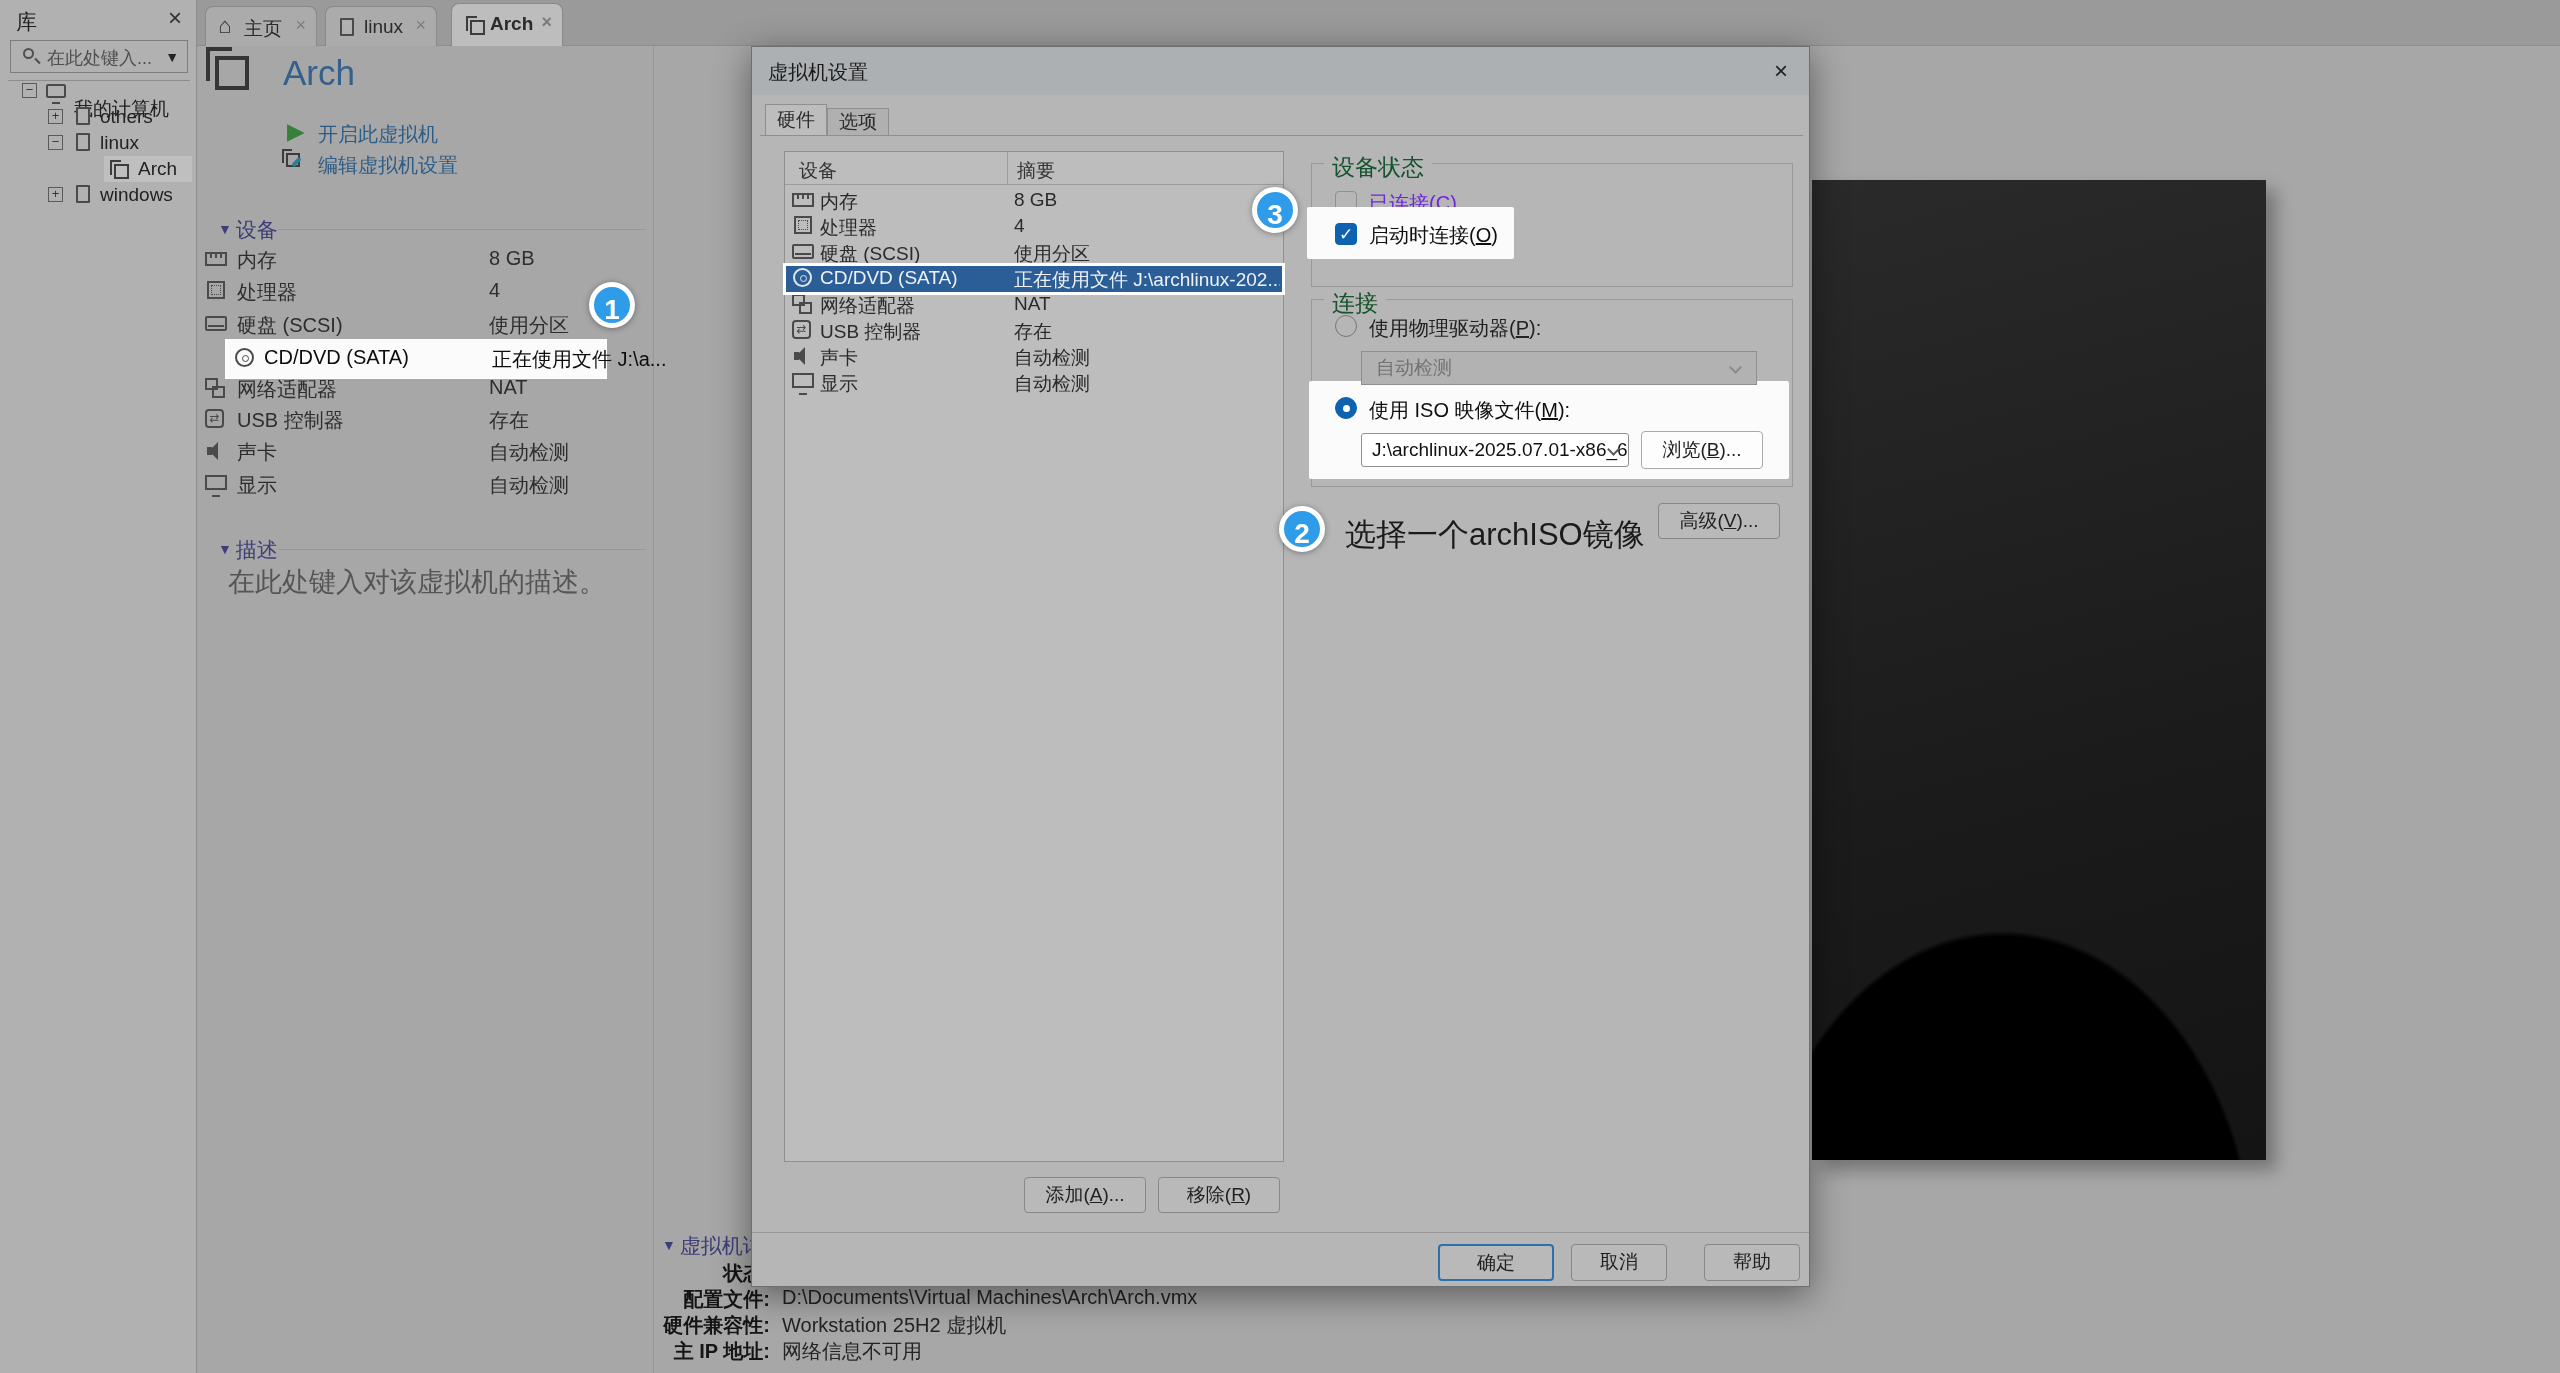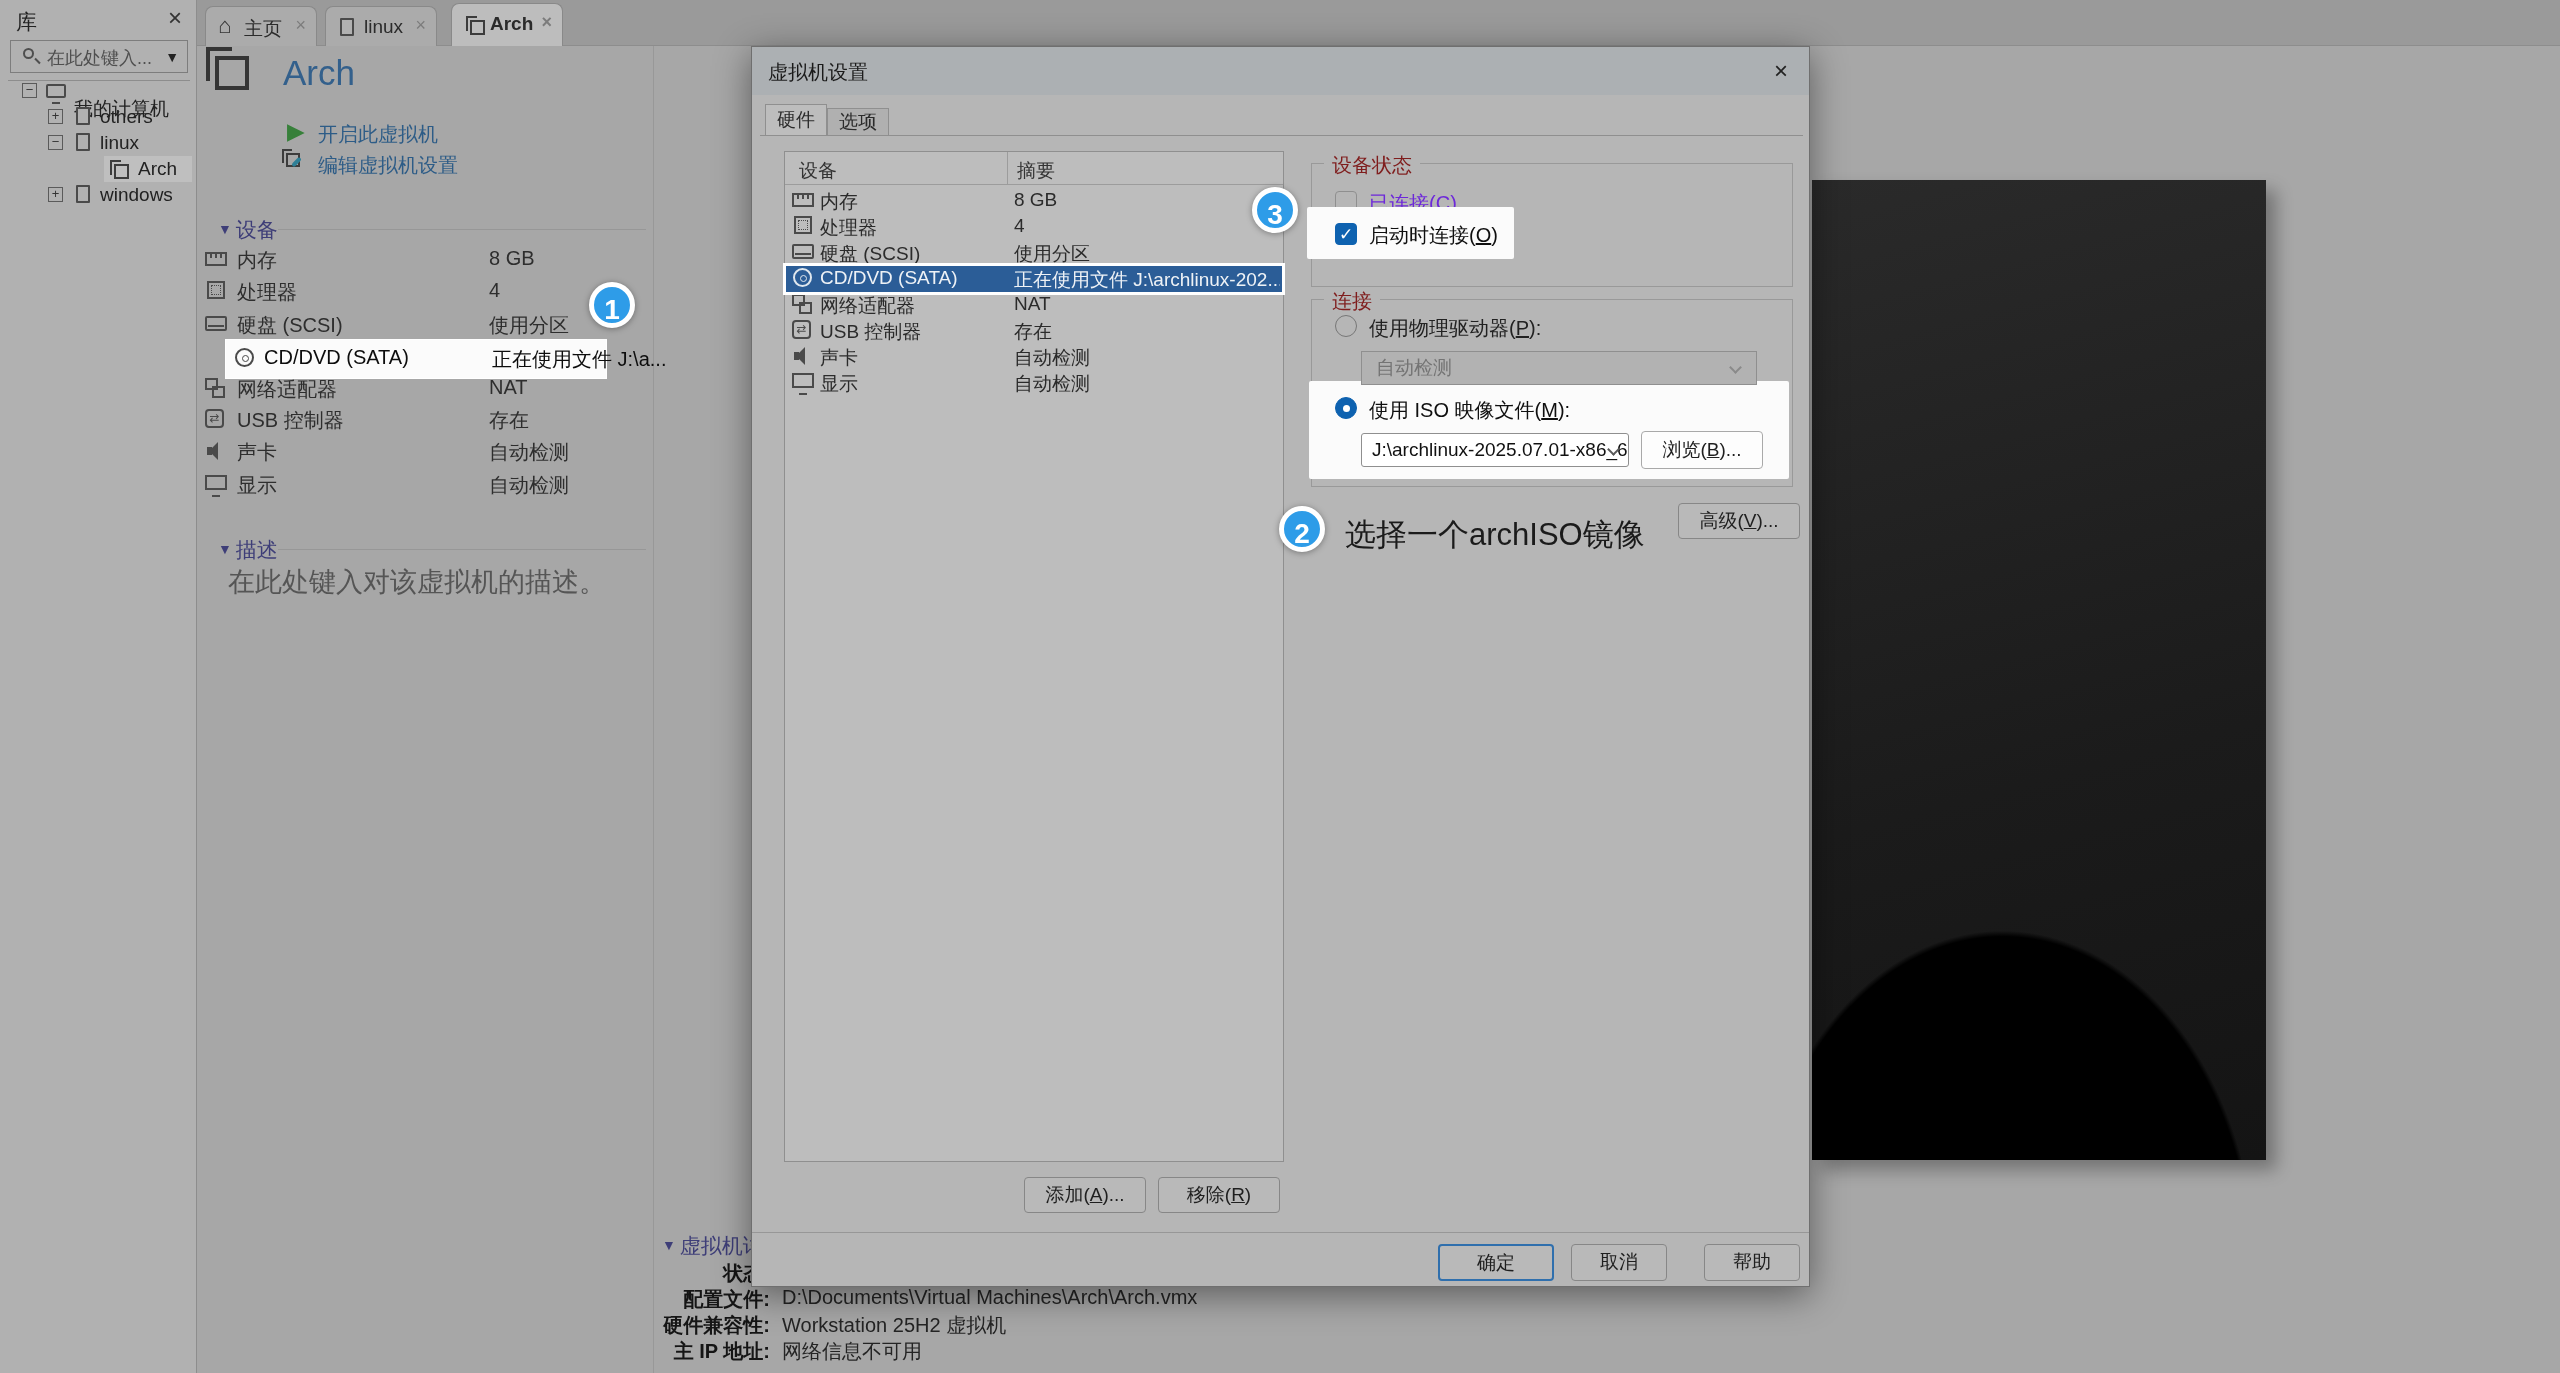--- a/index.html
+++ b/index.html
@@ -101,40 +101,40 @@
   .drow .dev-ic{left:6px;}
   .drow .nm{position:absolute;left:34px;top:1px;font-size:19px;white-space:nowrap;}
   .drow .vl{position:absolute;left:228px;top:1px;width:266px;font-size:19px;white-space:nowrap;overflow:hidden;}
   .drow-sel{background:#2b5d97;box-shadow:0 0 0 3px #fff;z-index:2;}
   .drow-sel .nm,.drow-sel .vl{color:#eef2f6;}
   .drow-sel .ic-cd,.drow-sel .ic-cd::after{border-color:#dfe7ee;}
   .btn{position:absolute;background:#b9b9b9;border:1px solid #878787;border-radius:4px;font-size:19px;color:#1f1f1f;text-align:center;}
   #btn-add{left:272px;top:1130px;width:122px;height:36px;line-height:34px;}
   #btn-remove{left:406px;top:1130px;width:122px;height:36px;line-height:34px;}
   .groupbox{position:absolute;border:1px solid #999;}
-  .gb-label{position:absolute;top:-12px;left:12px;background:#b6b6b6;padding:0 8px;font-size:20px;color:#7f1d1d;}
+  .gb-label{position:absolute;top:-12px;left:12px;background:#b6b6b6;padding:0 8px;font-size:23px;color:#14532d;}
   #gb-status{left:559px;top:116px;width:482px;height:124px;}
   #gb-conn{left:559px;top:252px;width:482px;height:188px;}
   .cb{position:absolute;width:22px;height:22px;border:1.5px solid #8f8f8f;border-radius:4px;}
   .cb-on{background:#0e62b0;border-color:#0e62b0;color:#fff;font-size:17px;line-height:21px;text-align:center;}
   .radio{position:absolute;width:22px;height:22px;border:1.5px solid #767676;border-radius:50%;}
   .radio-on{background:#0e62b0;border-color:#0e62b0;}
   .radio-on::after{content:"";position:absolute;left:6.5px;top:6.5px;width:7px;height:7px;background:#fff;border-radius:50%;}
   .ctl-label{position:absolute;font-size:20px;color:#222;white-space:nowrap;}
   .mn{text-decoration:underline;}
   .gray{color:#6d28d9;}
   .whitebox{position:absolute;background:#fbfbfb;z-index:1;border-radius:2px;}
   #wb-poweron{left:555px;top:160px;width:207px;height:52px;}
   #wb-iso{left:557px;top:334px;width:480px;height:98px;}
   .combo{position:absolute;border:1px solid #8f8f8f;font-size:19px;}
   #dd-physical{left:609px;top:304px;width:396px;height:34px;background:#b2b2b2;color:#747474;line-height:32px;padding-left:14px;z-index:2;}
   #dd-iso{left:609px;top:386px;width:268px;height:34px;background:#fff;color:#111;line-height:32px;padding-left:10px;z-index:2;border-radius:3px;white-space:nowrap;overflow:hidden;}
   .chev{position:absolute;width:9px;height:9px;border-right:2px solid #5a5a5a;border-bottom:2px solid #5a5a5a;transform:rotate(45deg);}
   #btn-browse{left:889px;top:384px;width:122px;height:38px;line-height:36px;background:#fdfdfd;border-color:#a9a9a9;z-index:2;}
-  #btn-adv{left:906px;top:456px;width:122px;height:36px;line-height:34px;margin-left:20px;}
+  #btn-adv{left:906px;top:456px;width:122px;height:36px;line-height:34px;}
   #dlg-sep{left:0;top:1185px;width:100%;border-top:1px solid #979797;}
   #btn-ok{left:686px;top:1197px;width:116px;height:37px;line-height:34px;border:2px solid #2f6fad;}
   #btn-cancel{left:819px;top:1197px;width:96px;height:37px;line-height:34px;}
   #btn-help{left:952px;top:1197px;width:96px;height:37px;line-height:34px;}
 
   
   .annot{position:absolute;width:46px;height:46px;border:5px solid #fff;border-radius:50%;background:#2e9ce8;
     color:#fff;font-size:28px;font-weight:bold;text-align:center;line-height:45px;z-index:9;box-shadow:0 1px 6px rgba(0,0,0,.35);}
   #annot1{left:589px;top:282px;}
   #annot3{left:1252px;top:187px;}

